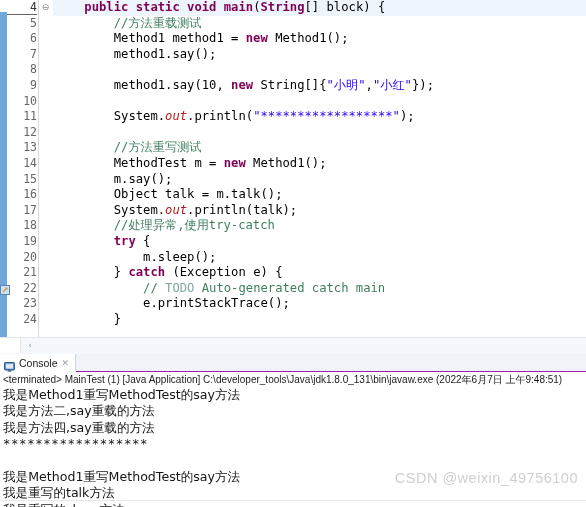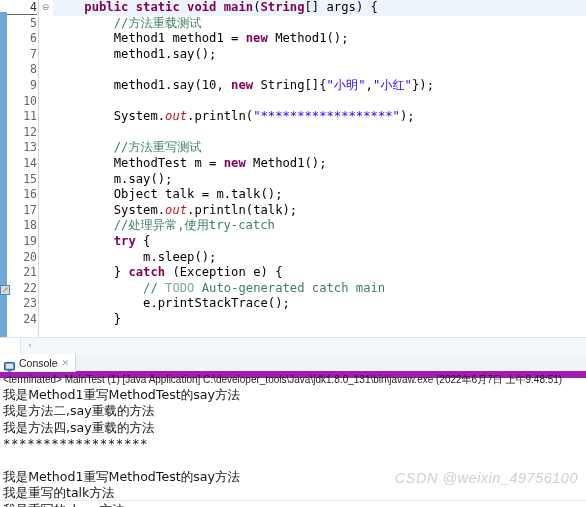--- a/index.html
+++ b/index.html
@@ -173,21 +173,21 @@
     width: 586px;
     height: 153px;
     background: #ffffff;
   }
   .console-tabbar {
     position: absolute;
     left: 0; top: 0;
     width: 586px;
     height: 17px;
     background: #f0f4f9;
-    border-bottom: 7px solid #a21caf;
+    border-bottom: 1px solid #a21caf;
   }
   .console-tab {
     position: absolute;
     left: 0; top: 0;
     height: 17px;
     padding: 0 6px 0 4px;
     display: flex;
     align-items: center;
     gap: 4px;
     background: #ffffff;
@@ -243,21 +243,20 @@
   
   .watermark {
     position: absolute;
     right: 8px;
     top: 470px;
     font-family: "Liberation Sans", sans-serif;
     font-size: 14.5px;
     color: #cfcfcf;
     letter-spacing: 0.5px;
     user-select: none;
-    font-style: italic;
   }
   .bottom-rule {
     position: absolute;
     left: 0;
     top: 500px;
     width: 586px;
     height: 1px;
     background: #e8e8e8;
   }
 </style>
@@ -266,21 +265,21 @@
 
 <div id="app">
 
   <div class="editor">
     <div class="edge-strip"></div>
     <div class="edge-strip-top"></div>
     <div class="gutter"></div>
     <div class="gutter-sep"></div>
     <div class="annot-col"></div>
     <div class="code-lines" id="code-lines">
-        <div class="line current"><div class="code-txt-bg"></div><span class="ln current">4</span><span class="fold">⊖</span><span class="code-txt">    <span class="kw">public static void </span><span class="kw">main</span><span class="plain">(</span><span class="kw">String</span><span class="plain">[] args) {</span></span></div>
+        <div class="line current"><div class="code-txt-bg"></div><span class="ln current">4</span><span class="fold">⊖</span><span class="code-txt">    <span class="kw">public static void </span><span class="kw">main</span><span class="plain">(</span><span class="kw">String</span><span class="plain">[] block) {</span></span></div>
         <div class="line"><div class="code-txt-bg"></div><span class="ln">5</span><span class="code-txt">        <span class="cmt">//方法重载测试</span></span></div>
         <div class="line"><div class="code-txt-bg"></div><span class="ln">6</span><span class="code-txt">        <span class="plain">Method1 method1 = </span><span class="kw">new</span><span class="plain"> Method1();</span></span></div>
         <div class="line"><div class="code-txt-bg"></div><span class="ln">7</span><span class="code-txt">        <span class="plain">method1.say();</span></span></div>
         <div class="line"><div class="code-txt-bg"></div><span class="ln">8</span></div>
         <div class="line"><div class="code-txt-bg"></div><span class="ln">9</span><span class="code-txt">        <span class="plain">method1.say(10, </span><span class="kw">new</span><span class="plain"> String[]{</span><span class="str">"小明"</span><span class="plain">,</span><span class="str">"小红"</span><span class="plain">});</span></span></div>
         <div class="line"><div class="code-txt-bg"></div><span class="ln">10</span><span class="code-txt"></span></div>
         <div class="line"><div class="code-txt-bg"></div><span class="ln">11</span><span class="code-txt">        <span class="plain">System.</span><span class="fld">out</span><span class="plain">.println(</span><span class="str">"******************"</span><span class="plain">);</span></span></div>
         <div class="line"><div class="code-txt-bg"></div><span class="ln">12</span><span class="code-txt"></span></div>
         <div class="line"><div class="code-txt-bg"></div><span class="ln">13</span><span class="code-txt">        <span class="cmt">//方法重写测试</span></span></div>
         <div class="line"><div class="code-txt-bg"></div><span class="ln">14</span><span class="code-txt">        <span class="plain">MethodTest m = </span><span class="kw">new</span><span class="plain"> Method1();</span></span></div>

